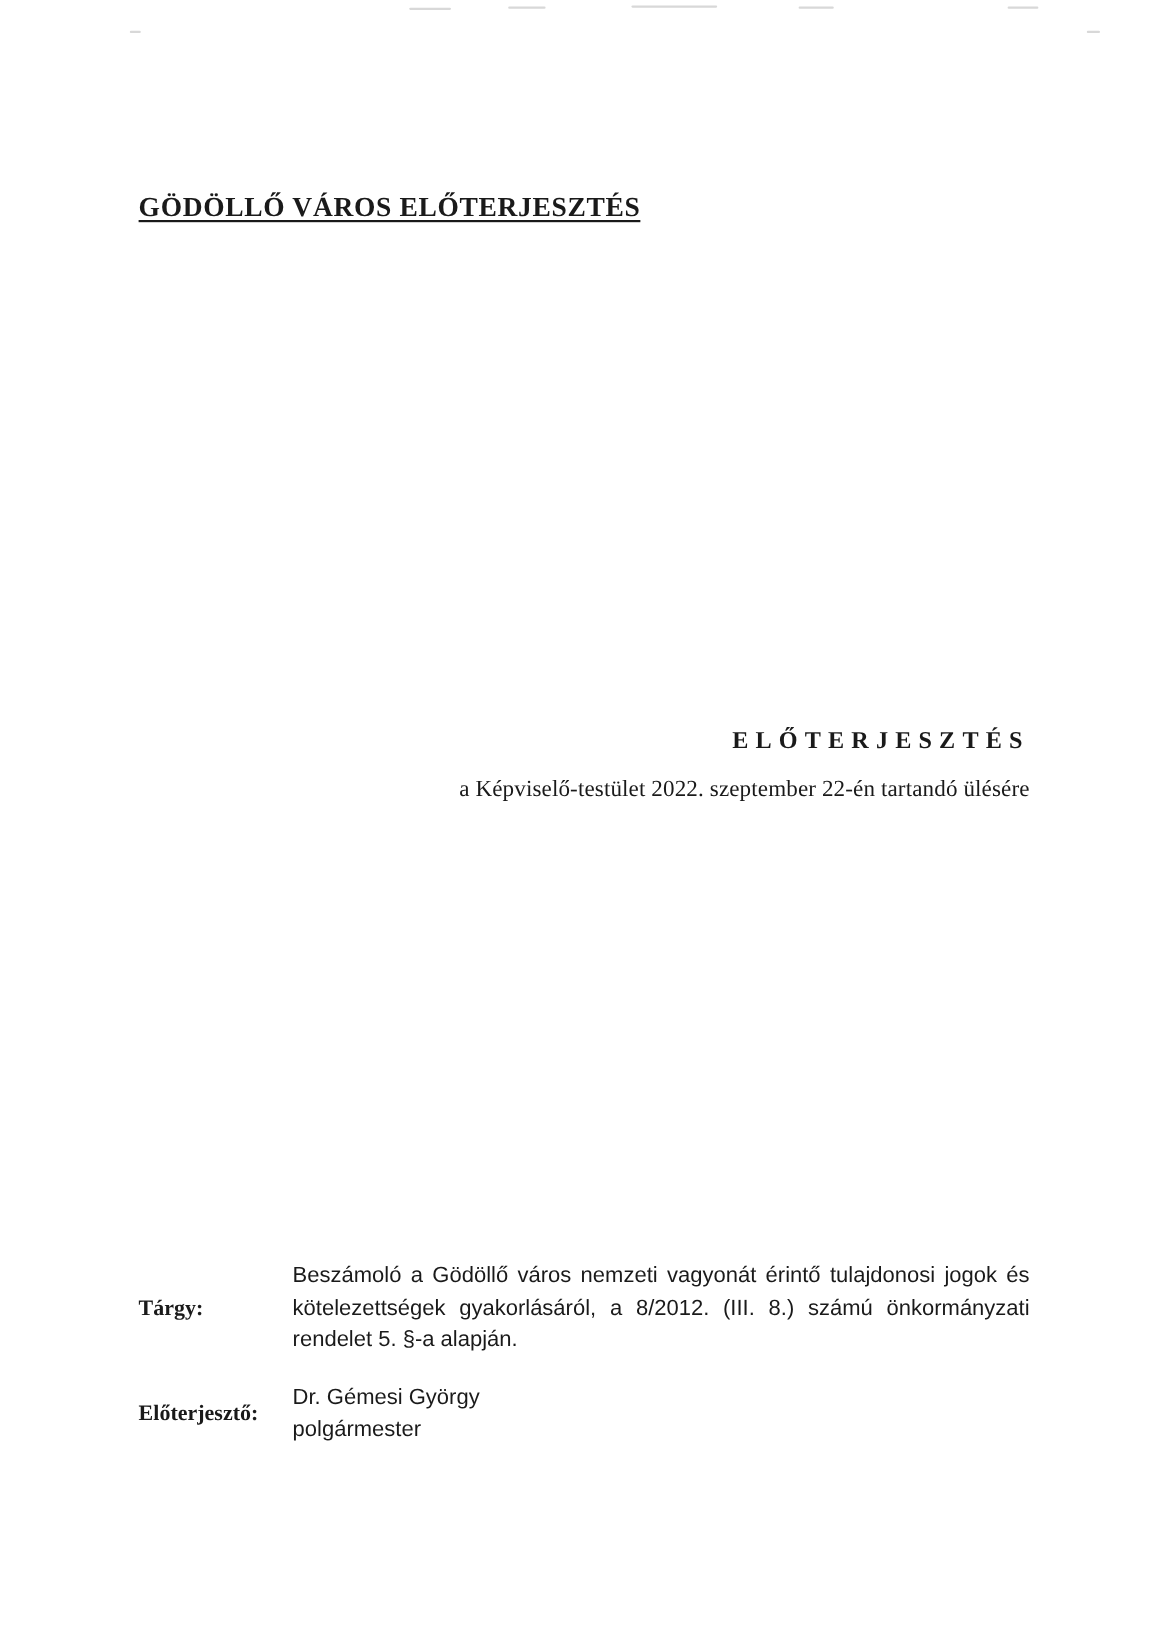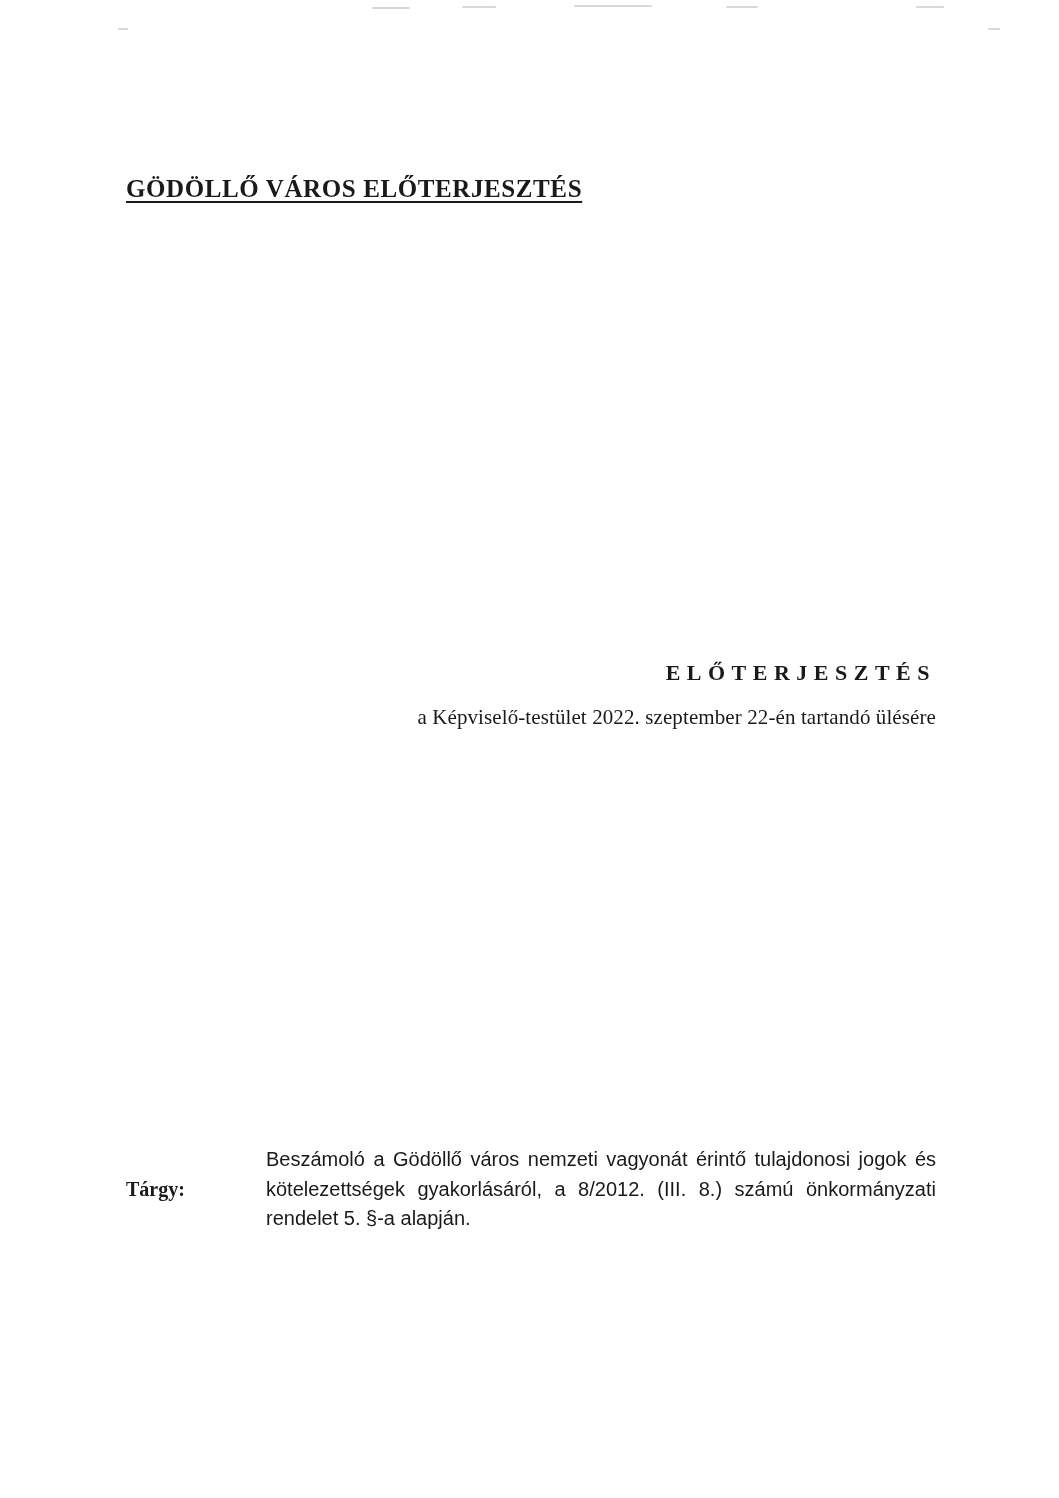--- a/index.html
+++ b/index.html
@@ -146,17 +146,24 @@
       <div class="doc-subtitle">a Képviselő-testület 2022. szeptember 22-én tartandó ülésére</div>
     </div>
 
     <div class="meta">
 
       <div class="meta-row">
         <div class="meta-label">Tárgy:</div>
         <div class="meta-value">Beszámoló a Gödöllő város nemzeti vagyonát érintő tulajdonosi jogok és kötelezettségek gyakorlásáról, a 8/2012. (III. 8.) számú önkormányzati rendelet 5. §-a alapján.</div>
       </div>
 
+      <div class="meta-row">
+        <div class="meta-label">Előterjesztő:</div>
+        <div class="meta-value nojustify">
+          <span>Dr. Gémesi György</span>
+          <span class="line2">polgármester</span>
+        </div>
+      </div>
 
     </div>
 
   </div>
 </div>
 
 </body></html>

